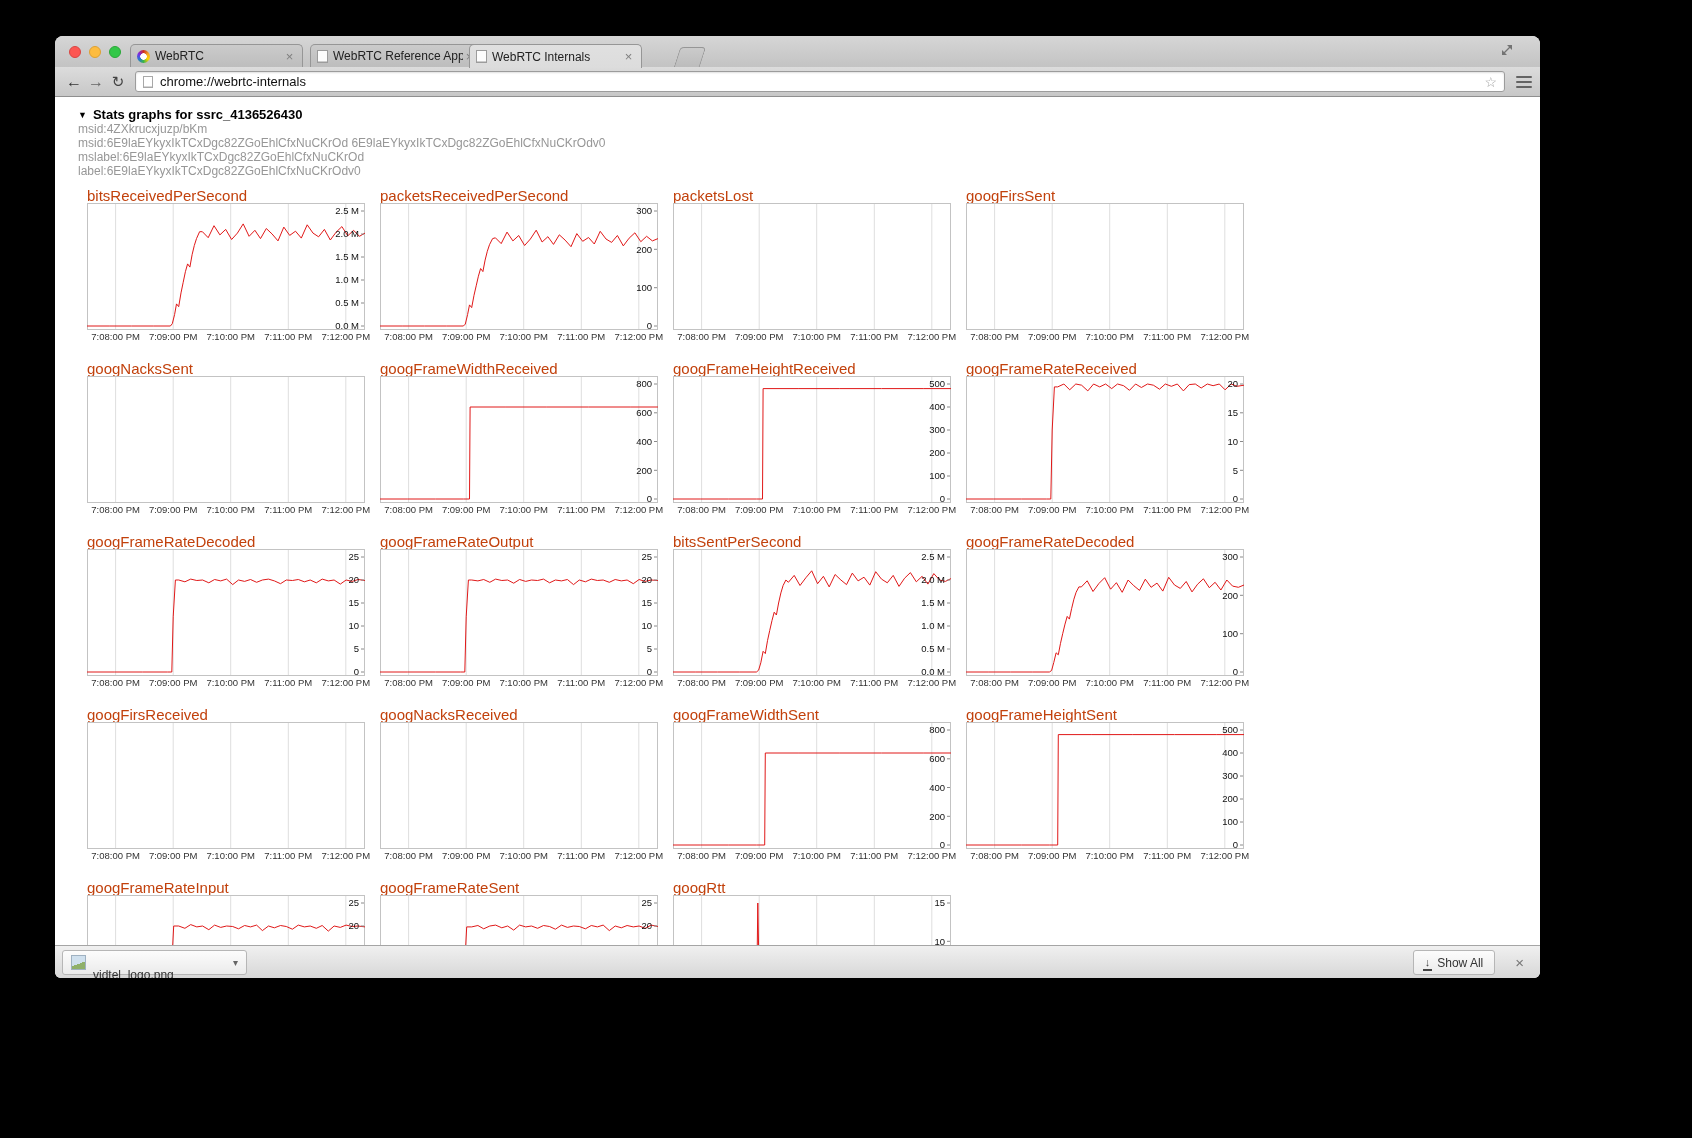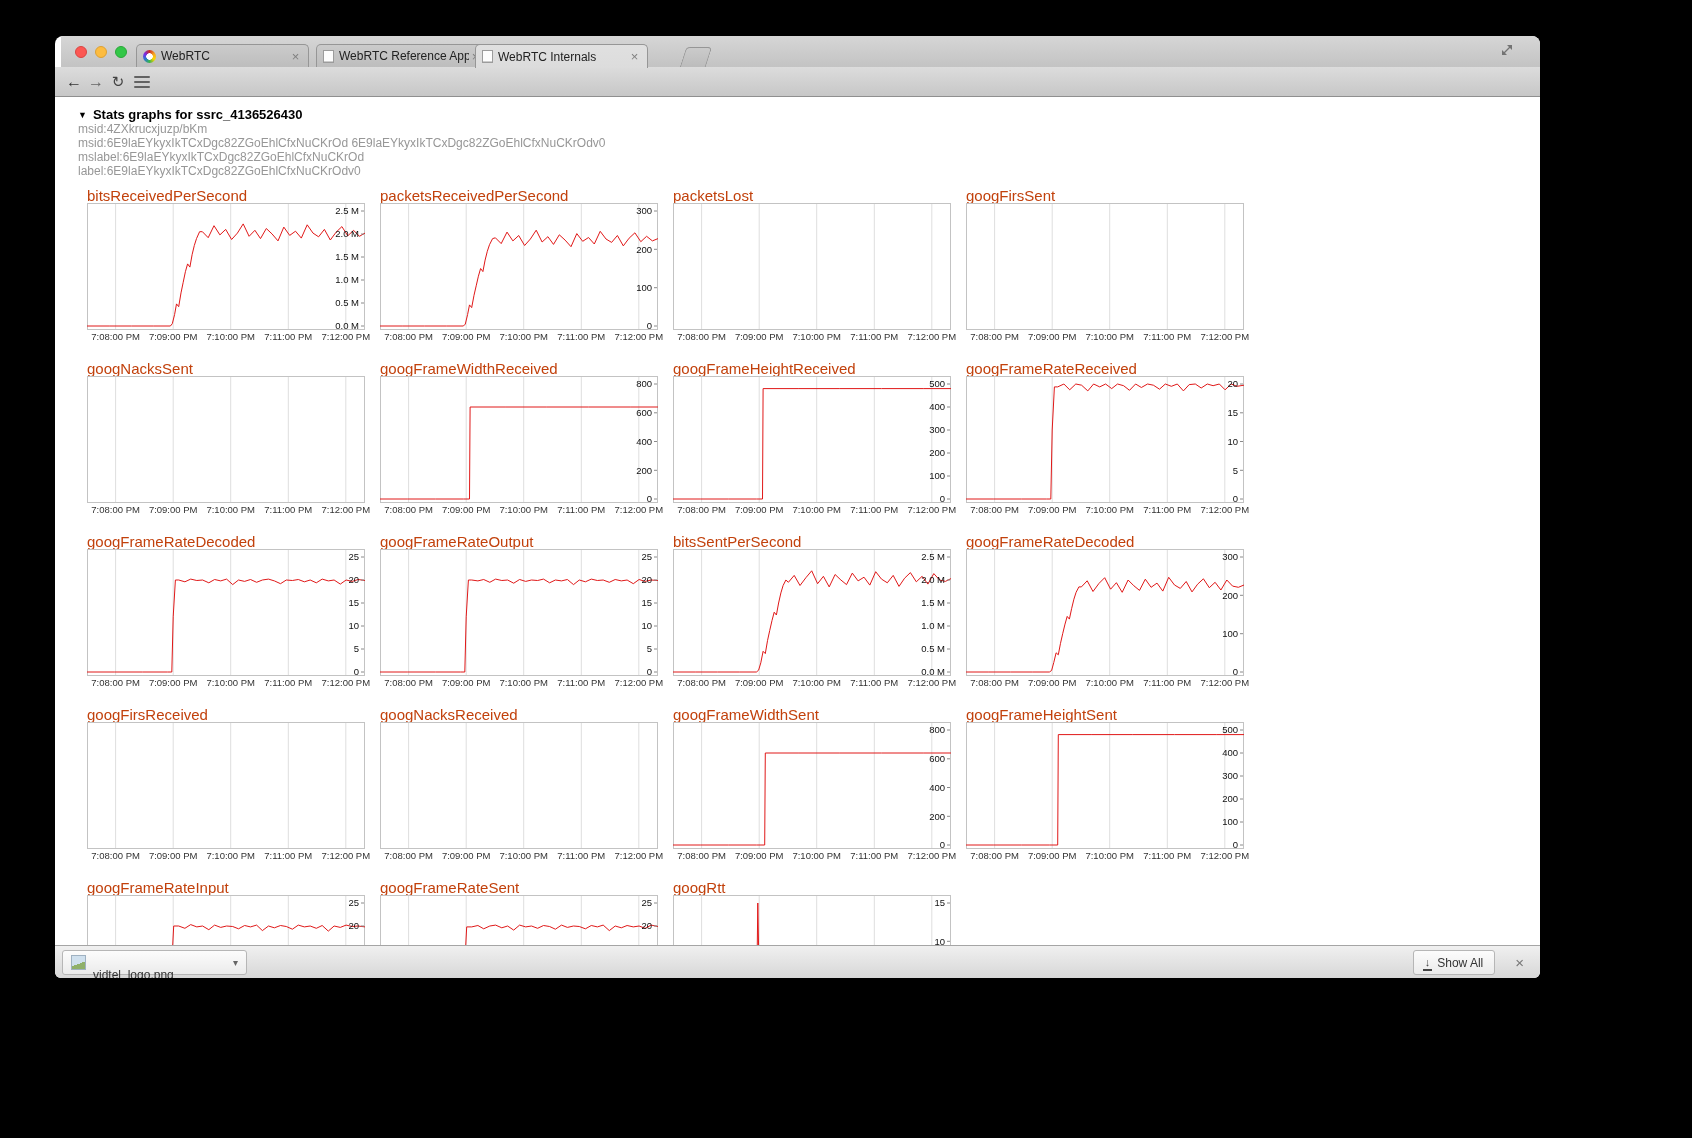--- a/index.html
+++ b/index.html
@@ -3,21 +3,21 @@
 <meta charset="utf-8">
 <style>
   * { margin:0; padding:0; box-sizing:border-box; }
   body { font-family:"Liberation Sans", sans-serif; }
   .screen { position:relative; width:1692px; height:1138px; background:#000; overflow:hidden; }
   .window { position:absolute; left:55px; top:36px; width:1485px; height:942px;
             border-radius:8px 8px 6px 6px; overflow:hidden; background:#fff;
             box-shadow:0 18px 60px rgba(0,0,0,.75); }
 
   
-  .tabstrip { position:relative; height:31px; background:linear-gradient(#d6d6d6,#c3c3c3);margin-left:6px; }
+  .tabstrip { position:relative; height:31px; background:linear-gradient(#d6d6d6,#c3c3c3); }
   .traffic-lights { position:absolute; left:14px; top:10px; display:flex; gap:8px; z-index:5; }
   .tl { width:12px; height:12px; border-radius:50%; }
   .tl.red    { background:#fc5753; border:1px solid #d94542; }
   .tl.yellow { background:#fdbc40; border:1px solid #dda133; }
   .tl.green  { background:#33c748; border:1px solid #2aa738; }
   .tab { position:absolute; top:8px; height:23px; width:173px; display:flex; align-items:center;
          padding:0 6px; border:1px solid #969696; border-bottom:none; border-radius:5px 5px 0 0; }
   .tab.inactive { background:linear-gradient(#cbcbcb,#bdbdbd); }
   .tab.active { background:linear-gradient(#e0e0e0,#dcdcdc); height:24px; z-index:3; }
   .tab-title { flex:1; font-size:12px; color:#222; white-space:nowrap; overflow:hidden; margin-left:5px; }
@@ -119,20 +119,25 @@
           <polygon points="2,7 2,12 7,12" fill="#737373"></polygon>
           <polygon points="7,2 12,2 12,7" fill="#737373"></polygon>
         </svg>
       </div>
     </div>
 
     <div class="toolbar">
       <span class="nav-btn">←</span>
       <span class="nav-btn fwd">→</span>
       <span class="nav-btn reload">↻</span>
+      <div class="omnibox">
+        <span class="omni-page-icon"></span>
+        <span class="omni-url">chrome://webrtc-internals</span>
+        <span class="omni-star">☆</span>
+      </div>
       <div class="menu-btn">
         <span class="menu-bar"></span>
           <span class="menu-bar"></span>
           <span class="menu-bar"></span>
       </div>
     </div>
 
     <div class="content">
       <div class="stats-header">
         <div class="stats-title">

